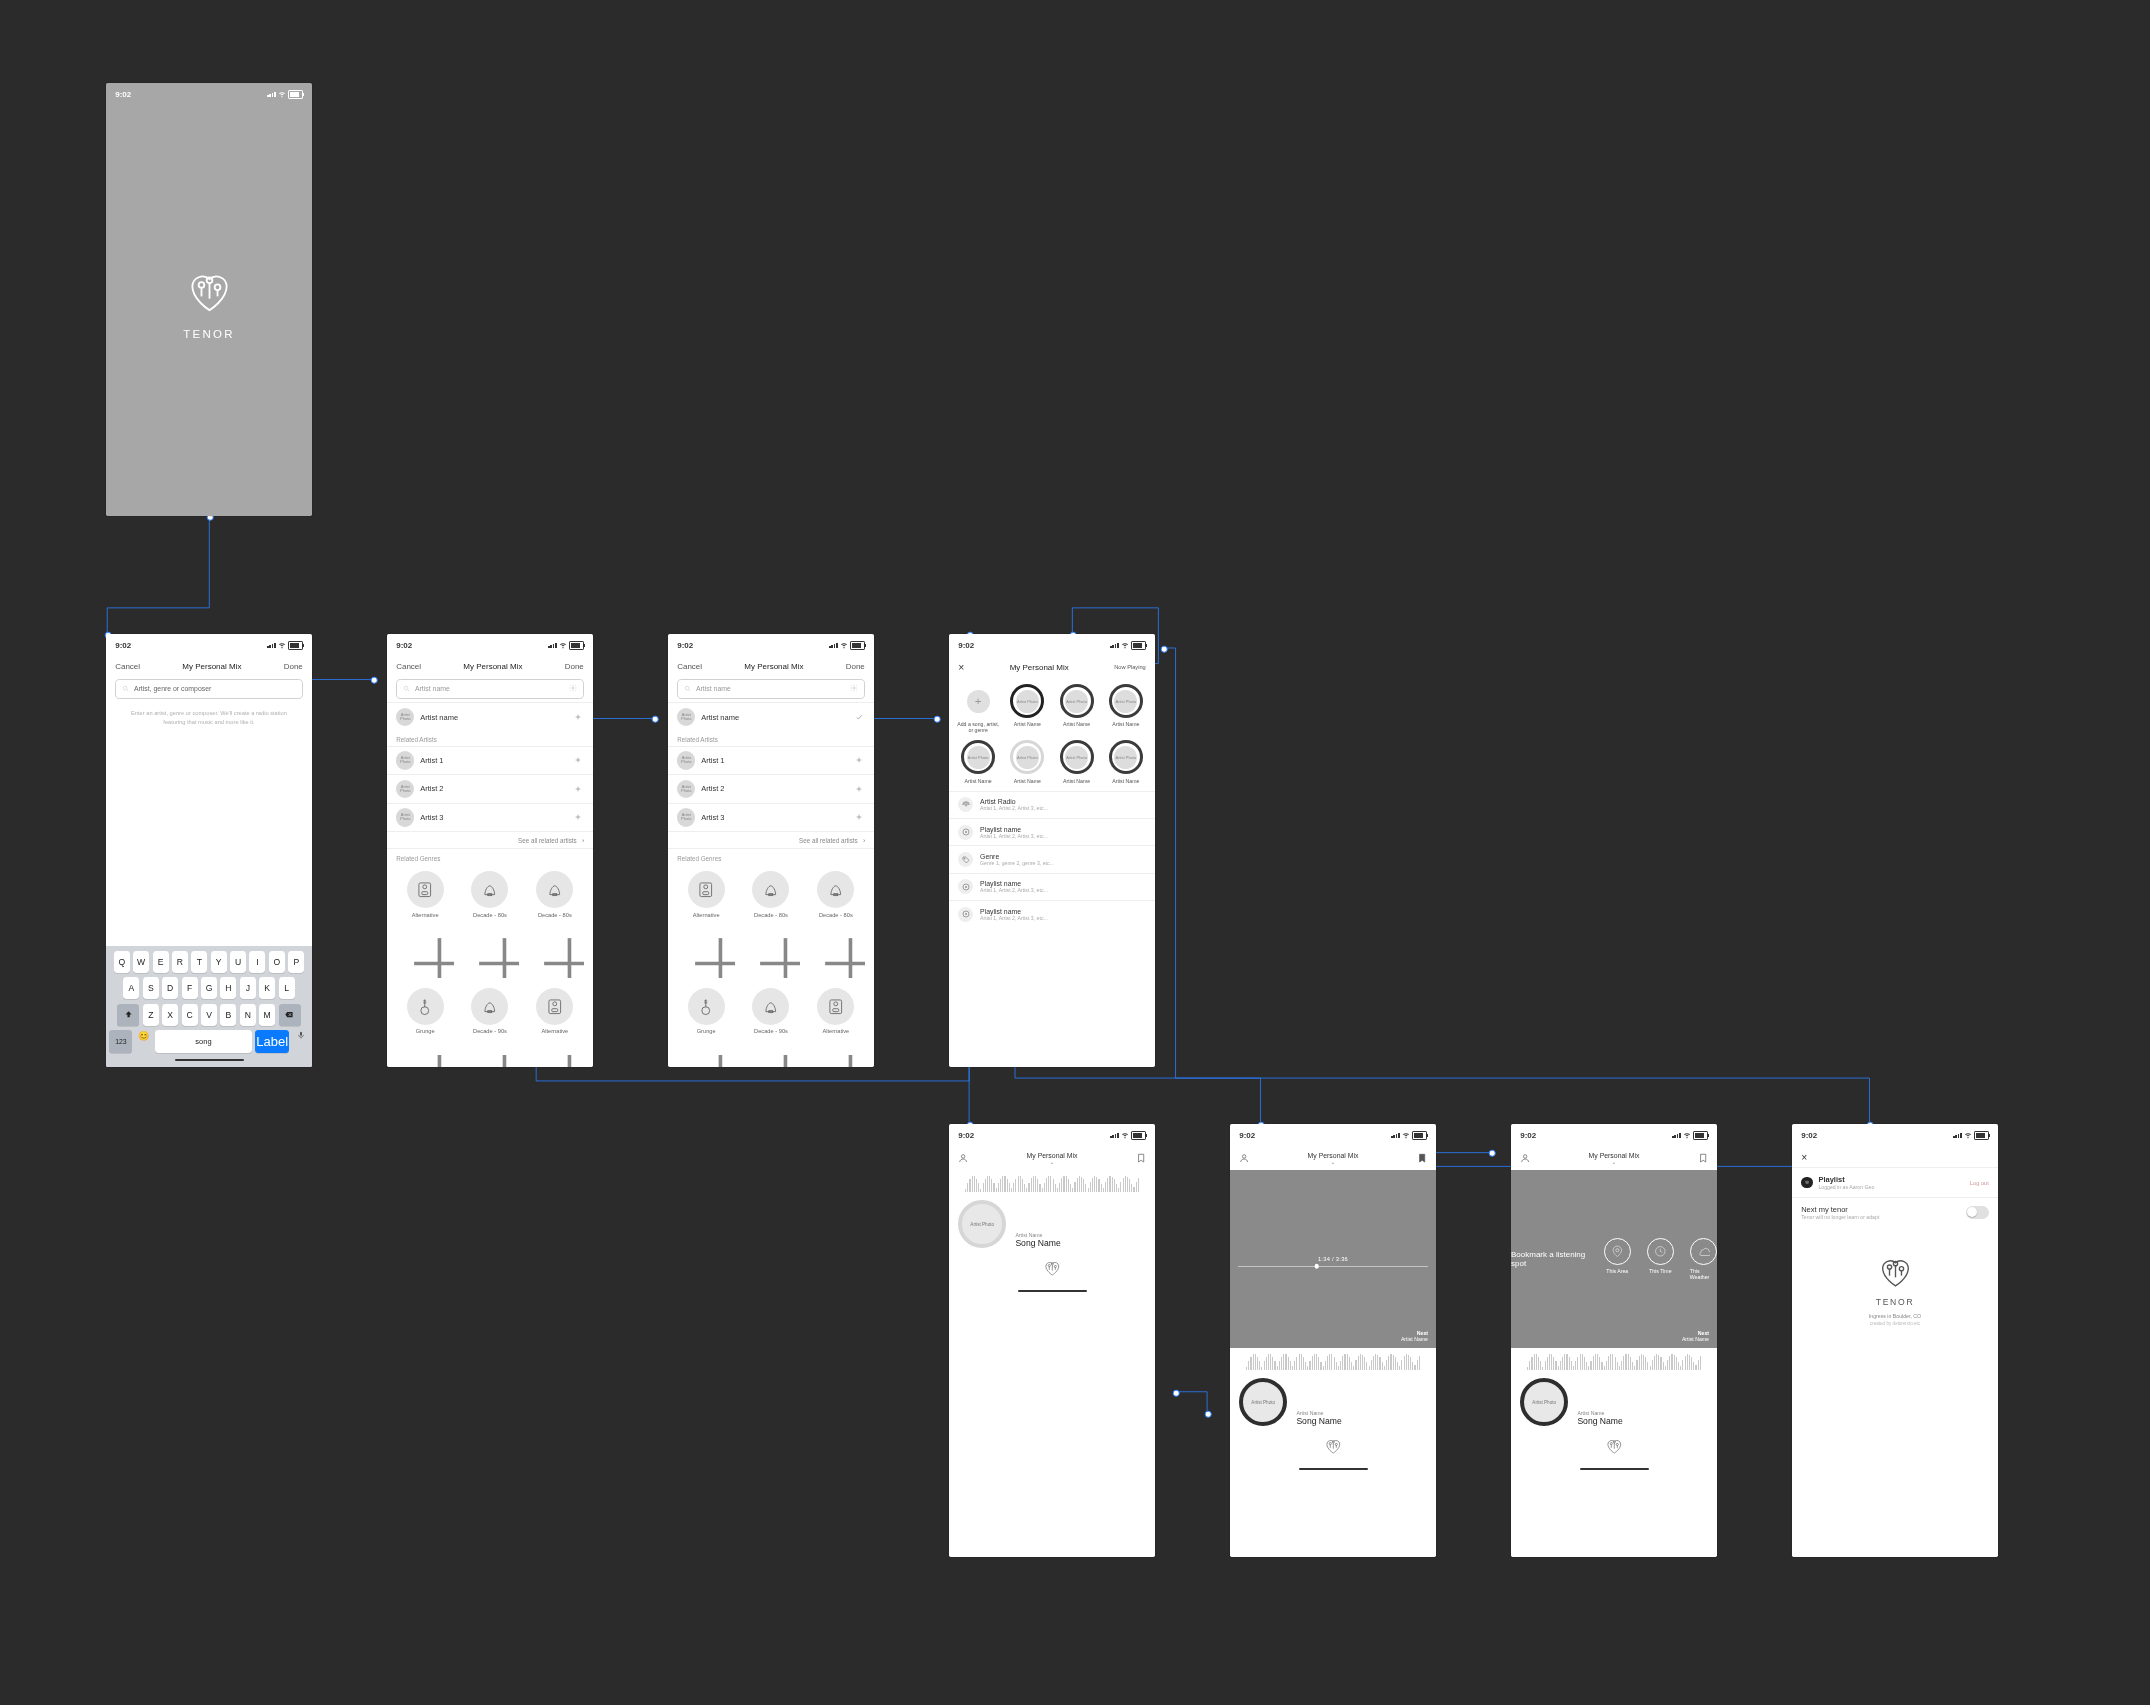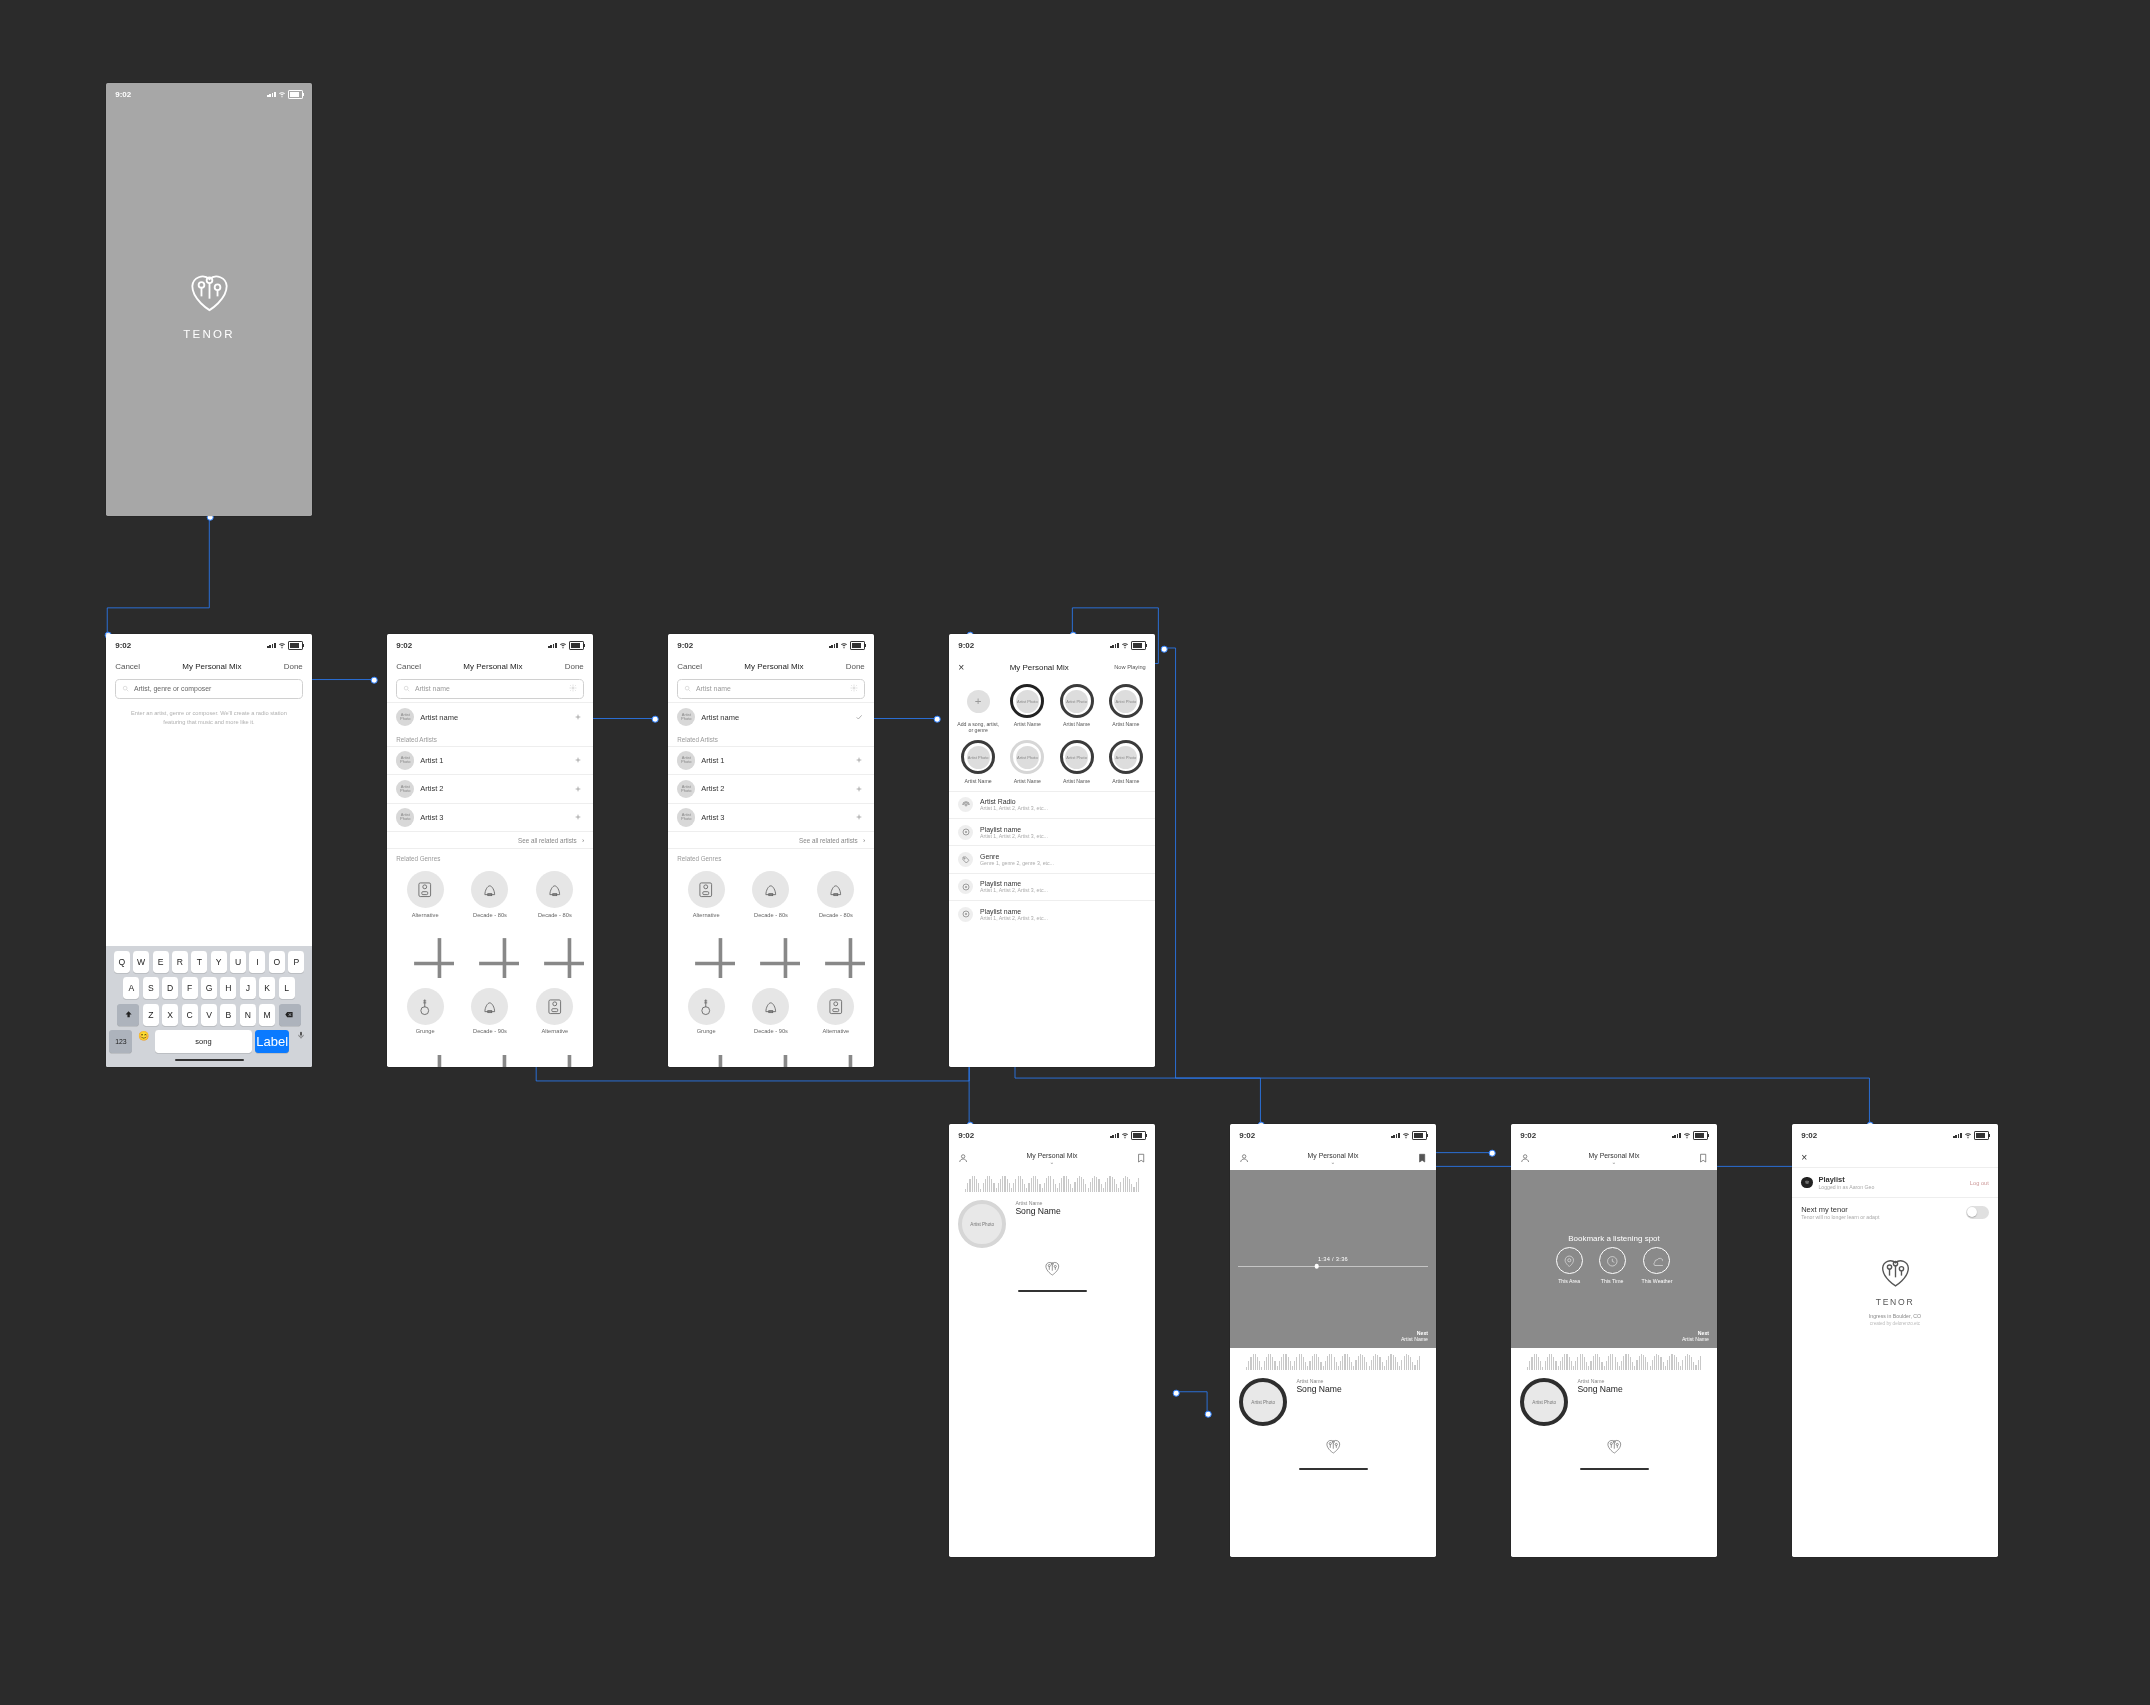--- a/index.html
+++ b/index.html
@@ -133,29 +133,29 @@
   
   .player-top{height:23px;display:flex;align-items:center;justify-content:space-between;padding:0 9.2px;font-size:6.9px;}
   .player-top .center{flex:1;text-align:center;}
   .player-top .center .chev{font-size:5.7px;display:block;color:#999;}
   .player-top svg{width:10.3px;height:10.3px;color:#555;}
   .cover{background:#cfcfcf;height:178px;position:relative;color:#fff;}
   .cover.dark{background:#8a8a8a;}
   .cover .center-label{position:absolute;inset:0;display:flex;align-items:center;justify-content:center;font-size:7.5px;color:#888;}
   .cover .bottomright{position:absolute;right:8px;bottom:5.7px;font-size:5.2px;text-align:right;line-height:1.2;}
   .cover .timeline{position:absolute;left:50%;top:50%;transform:translate(-50%,-50%);font-size:5.7px;color:#fff;letter-spacing:0.3px;}
-  .cover .bkm{position:absolute;inset:0;display:flex;flex-direction:column;align-items:center;justify-content:center;gap:4px;}
+  .cover .bkm{position:absolute;inset:0;display:flex;align-items:center;justify-content:center;gap:4px;}
   .cover .bkm .title{font-size:8px;}
   .cover .bkm .opts{display:flex;gap:16px;}
   .cover .bkm .opt{display:flex;flex-direction:column;align-items:center;gap:3.4px;font-size:5.2px;}
   .cover .bkm .opt .circ{width:25px;height:25px;border:0.9px solid #fff;border-radius:50%;display:flex;align-items:center;justify-content:center;}
   .cover .bkm .opt .circ svg{width:12.6px;height:12.6px;stroke:#fff;fill:none;}
   .wave{height:22px;position:relative;display:flex;align-items:flex-end;gap:1.1px;padding:0 6.9px;justify-content:center;}
   .wave span{display:inline-block;width:1.1px;background:#c9c9c9;}
-  .nowplaying{display:flex;align-items:flex-start;gap:9.2px;padding:8px 9.2px 2.3px;}
+  .nowplaying{display:flex;align-items:flex-end;gap:9.2px;padding:8px 9.2px 2.3px;}
   .nowplaying .disc{width:40px;height:40px;border-radius:50%;background:#e8e8e8;border:4.6px solid #2e2e2e;display:flex;align-items:center;justify-content:center;font-size:4.6px;color:#777;text-align:center;}
   .nowplaying .disc.light{border-color:#d6d6d6;}
   .nowplaying .meta .an{font-size:5.2px;color:#888;}
   .nowplaying .meta .sn{font-size:8.6px;color:#222;}
   .footer-logo{height:34px;display:flex;align-items:center;justify-content:center;}
   .footer-logo svg{width:20.6px;height:20.6px;stroke:#666;}
   
   .settings-row{display:flex;align-items:center;justify-content:space-between;padding:6.9px 9.2px;border-top:0.6px solid #eee;}
   .settings-row .left{display:flex;align-items:center;gap:5.7px;}
   .settings-row .badge{width:11.5px;height:11.5px;border-radius:50%;background:#222;display:flex;align-items:center;justify-content:center;}

